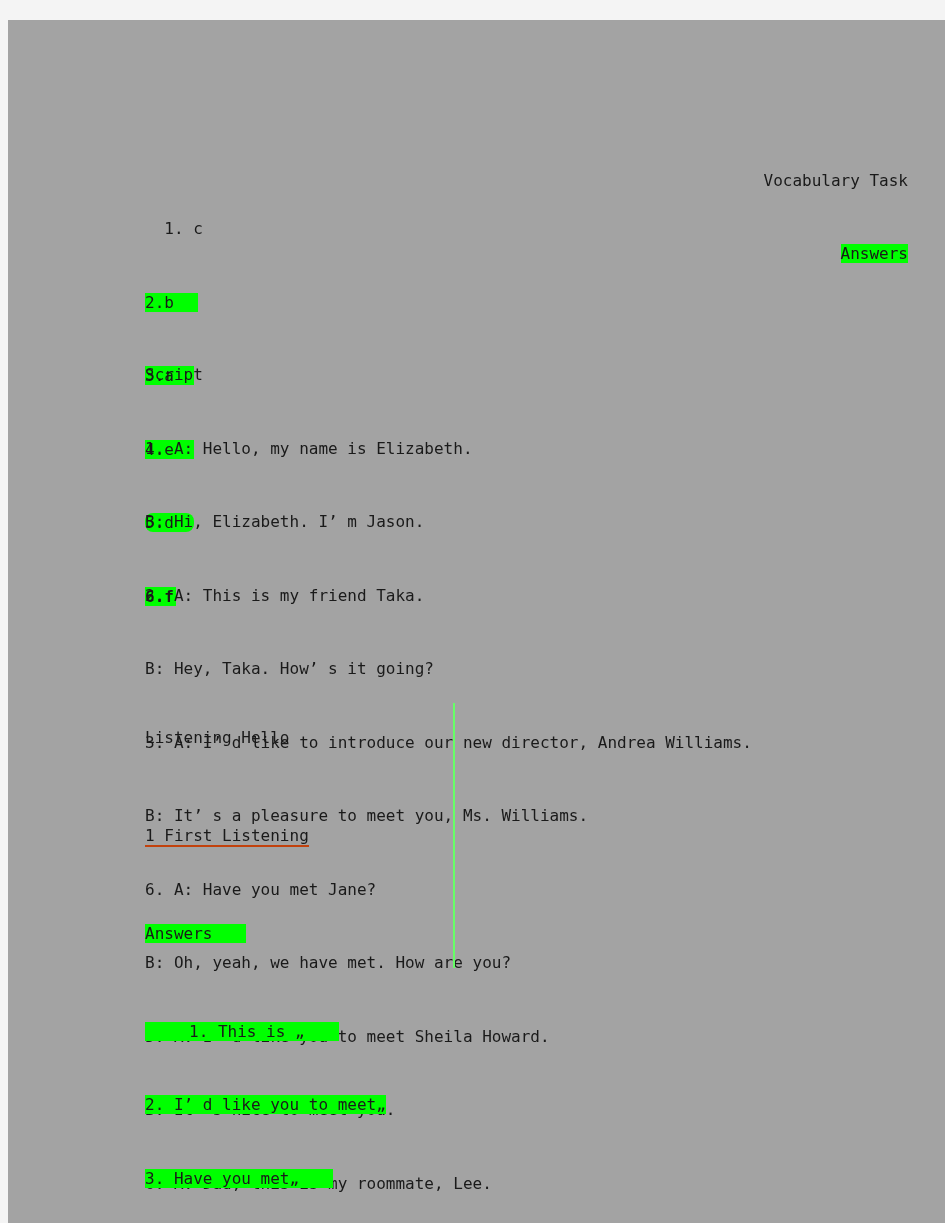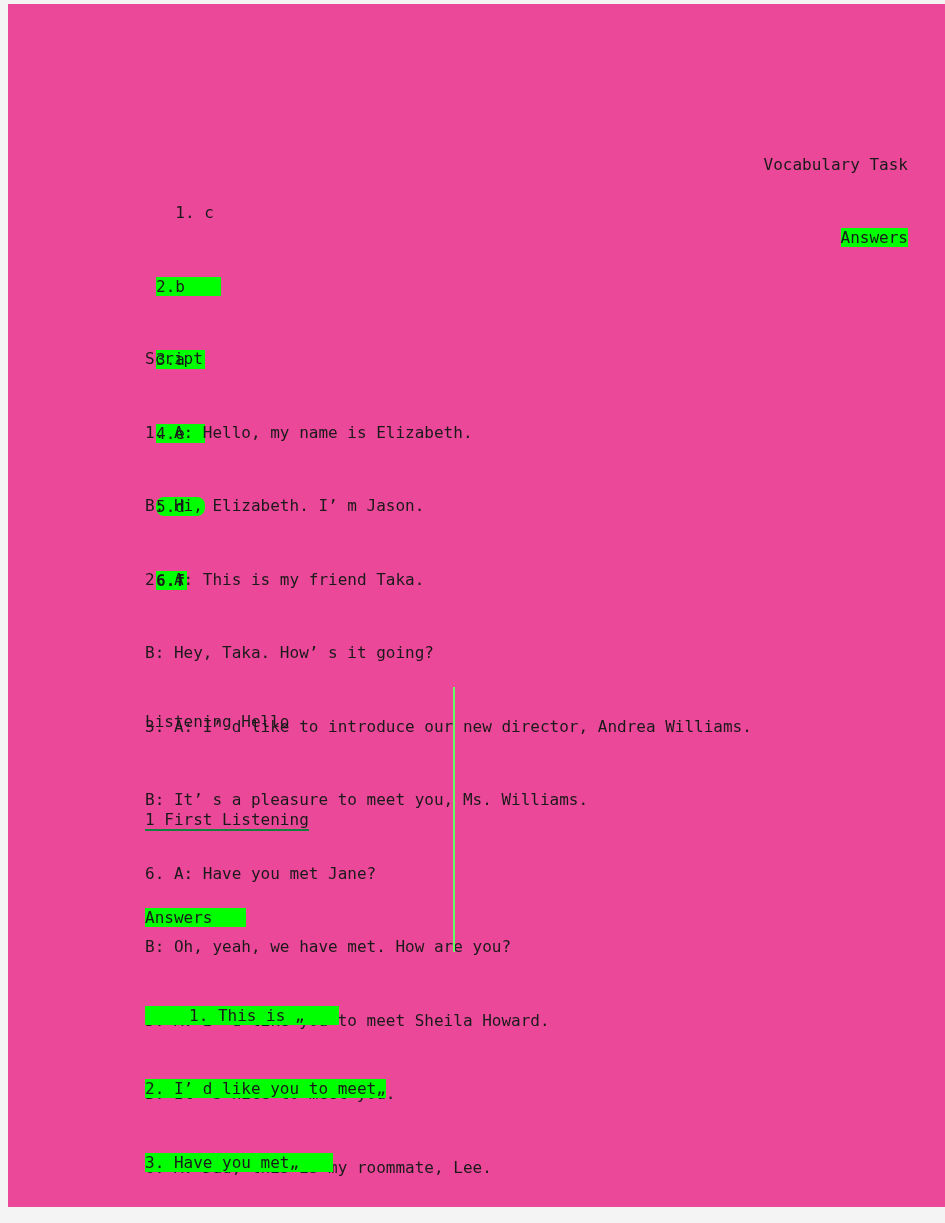--- a/index.html
+++ b/index.html
@@ -12,24 +12,24 @@
     height: 1223px;
     background: #f4f4f4;
     font-family: "DejaVu Sans Mono", "Liberation Mono", monospace;
     overflow: hidden;
   }
 
   
   #page {
     position: absolute;
     left: 8px;
-    top: 4px;
+    top: 20px;
     width: 937px;
     height: 1203px;
-    background: #ec4899;
+    background: #a3a3a3;
     overflow: hidden;
   }
 
   
   .doc {
     position: absolute;
     left: 137px;            
     top: 80px;
     width: 760px;
     font-size: 16px;
@@ -48,25 +48,25 @@
     text-align: right;
     padding-right: 93px;
   }
   .title-line { height: 24px; }
 
   
   .hl {
     background: #00ff00;
   }
   .ul-green {
-    border-bottom: 2px solid #15803d;
+    border-bottom: 2px solid #c2410c;
   }
 
   
-  .ans-row { height: 24.5px; white-space: pre; margin-left: 11px; }
+  .ans-row { height: 24.5px; white-space: pre; }
 
   
   #change-bar {
     position: absolute;
     left: 445px;
     top: 683px;
     width: 2px;
     height: 265px;
     background: #66ff66;
   }
@@ -76,21 +76,21 @@
 
 <div id="page">
 
   <div class="doc title-block" style="left:0; top:100px; width:900px;">
     <div class="title-line">Vocabulary Task</div>
     <div class="title-line"><span class="hl">Answers</span></div>
   </div>
 
   <div class="doc" style="top:148px;">
     <div class="ans-row"><span>  1. c</span></div>
-    <div class="ans-row"><span class="hl" style="padding-right:36px;">2.b</span></div>
+    <div class="ans-row"><span class="hl" style="padding-right:24px;">2.b</span></div>
     <div class="ans-row"><span class="hl" style="padding-right:20px;">3.a</span></div>
     <div class="ans-row"><span class="hl" style="padding-right:20px;">4.e</span></div>
     <div class="ans-row"><span class="hl" style="padding-right:20px;border-radius:8px;">5.d</span></div>
     <div class="ans-row"><span class="hl" style="padding-right:2px;font-weight:bold;">6.f</span></div>
   </div>
 
   <div class="doc" style="top:294px;">
     <div class="line">Script</div>
     <div class="line">1. A: Hello, my name is Elizabeth.</div>
     <div class="line">B: Hi, Elizabeth. I’ m Jason.</div>

